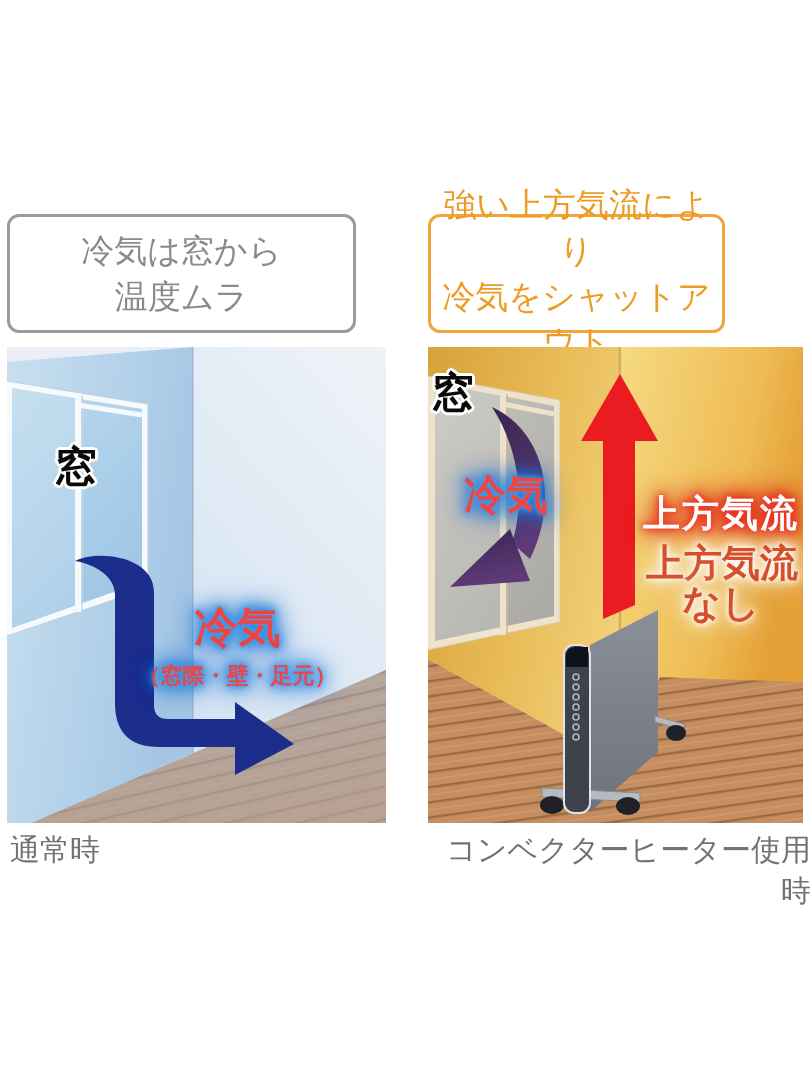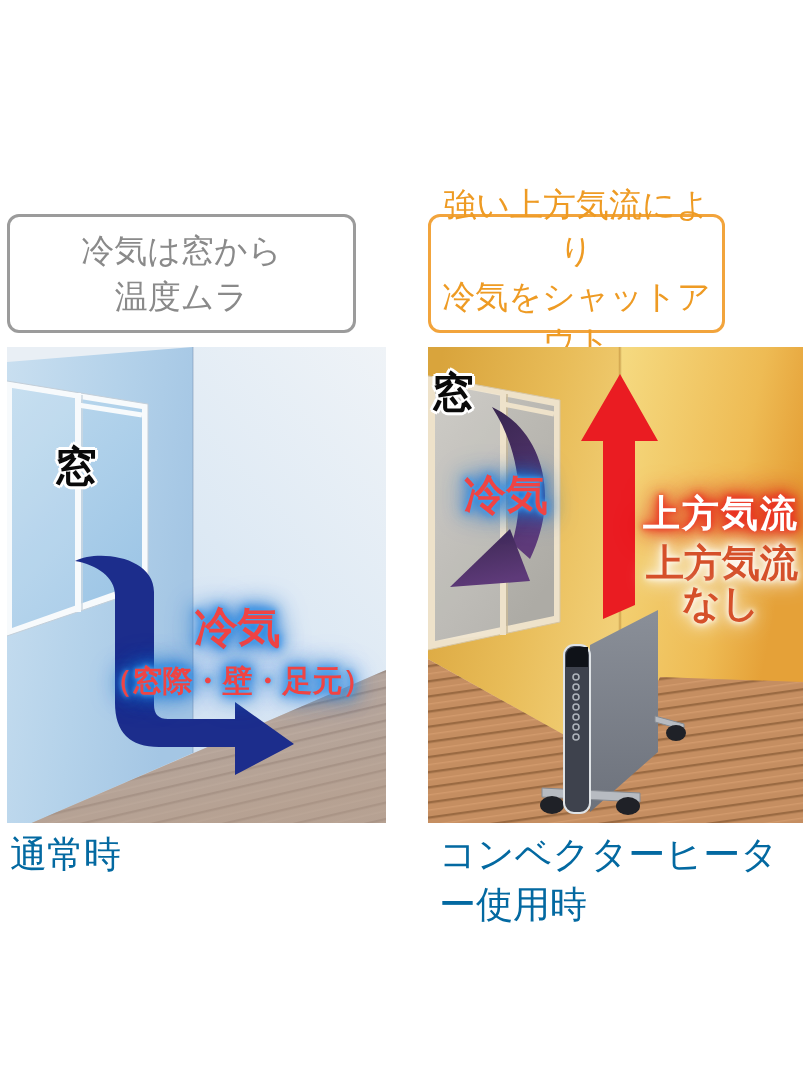--- a/index.html
+++ b/index.html
@@ -7,21 +7,21 @@
          font-family:"Liberation Sans","DejaVu Sans",sans-serif;}
   .callout{position:absolute;top:214px;height:119px;box-sizing:border-box;border-radius:12px;
            display:flex;flex-direction:column;justify-content:center;align-items:center;
            font-size:33px;line-height:1.38;font-weight:500;background:#fff;text-align:center;}
   .callout.gray{left:7px;width:349px;border:3px solid #9b9b9b;color:#8a8a8a;}
   .callout.orange{left:428px;width:297px;border:3px solid #f2a43c;color:#ee9b24;}
   .scene{position:absolute;top:347px;height:476px;overflow:hidden;}
   .scene.left{left:7px;width:379px;}
   .scene.right{left:428px;width:375px;}
   .scene svg{position:absolute;left:0;top:0;}
-  .caption{position:absolute;top:830px;font-size:37px;color:#0369a1;letter-spacing:0;}
+  .caption{position:absolute;top:830px;font-size:30px;color:#737373;letter-spacing:0;text-align:right;}
   .caption.left{left:10px;}
   .caption.right{left:428px;margin-left:11px;}
   .ovl{position:absolute;white-space:nowrap;}
   .outline-white{color:#0a0a0a;font-weight:bold;
     text-shadow:3px 0 0 #fff,-3px 0 0 #fff,0 3px 0 #fff,0 -3px 0 #fff,
                 2px 2px 0 #fff,-2px 2px 0 #fff,2px -2px 0 #fff,-2px -2px 0 #fff;}
   .glow-blue{color:#ef4444;font-weight:bold;
     text-shadow:0 0 4px #4aa6f0,0 0 9px #2d8fe8,0 0 15px #1a78d8,0 0 22px #1a78d8,0 0 30px #1565c0;}
   .glow-red{color:#fff;font-weight:bold;letter-spacing:2px;
     text-shadow:0 0 4px #f04030,0 0 9px #e8241c,0 0 15px #e8241c,0 0 23px #d81814,0 0 32px #d81814;}
@@ -86,21 +86,21 @@
       </g>
 
       <polygon points="20,478 379,323 379,476 0,476 0,478" fill="url(#plankL)"></polygon>
       <polygon points="20,478 379,323 379,476 0,476 0,478" fill="url(#floorTintL)"></polygon>
 
       <path fill="#1c2d8c" d="M 68 214 C 92 202 147 210 147 245 L 147 358 Q 147 372 161 372 L 228 372 L 228 355 L 287 397 L 228 428 L 228 400 L 152 400 Q 108 400 108 356 L 108 248 C 108 230 90 218 68 214 Z"></path>
     </svg>
     <div class="ovl outline-white" style="left:48px;top:92px;font-size:42px;">窓</div>
     <div class="ovl cold-block" style="left:128px;top:252px;width:205px;">
       <div class="glow-blue" style="font-size:43px;">冷気</div>
-      <div class="glow-blue" style="font-size:30px;margin-top:4px;">（窓際・壁・足元）</div>
+      <div class="glow-blue" style="font-size:22px;margin-top:4px;">（窓際・壁・足元）</div>
     </div>
   </div>
   <div class="caption left">通常時</div>
 
   <div class="scene right">
     <svg width="375" height="476" viewBox="0 0 375 476">
       <defs>
         <linearGradient id="lwR" x1="0" y1="0.2" x2="1" y2="0.6">
           <stop offset="0" stop-color="#d9a43c"></stop>
             <stop offset="0.55" stop-color="#e8bc58"></stop>

